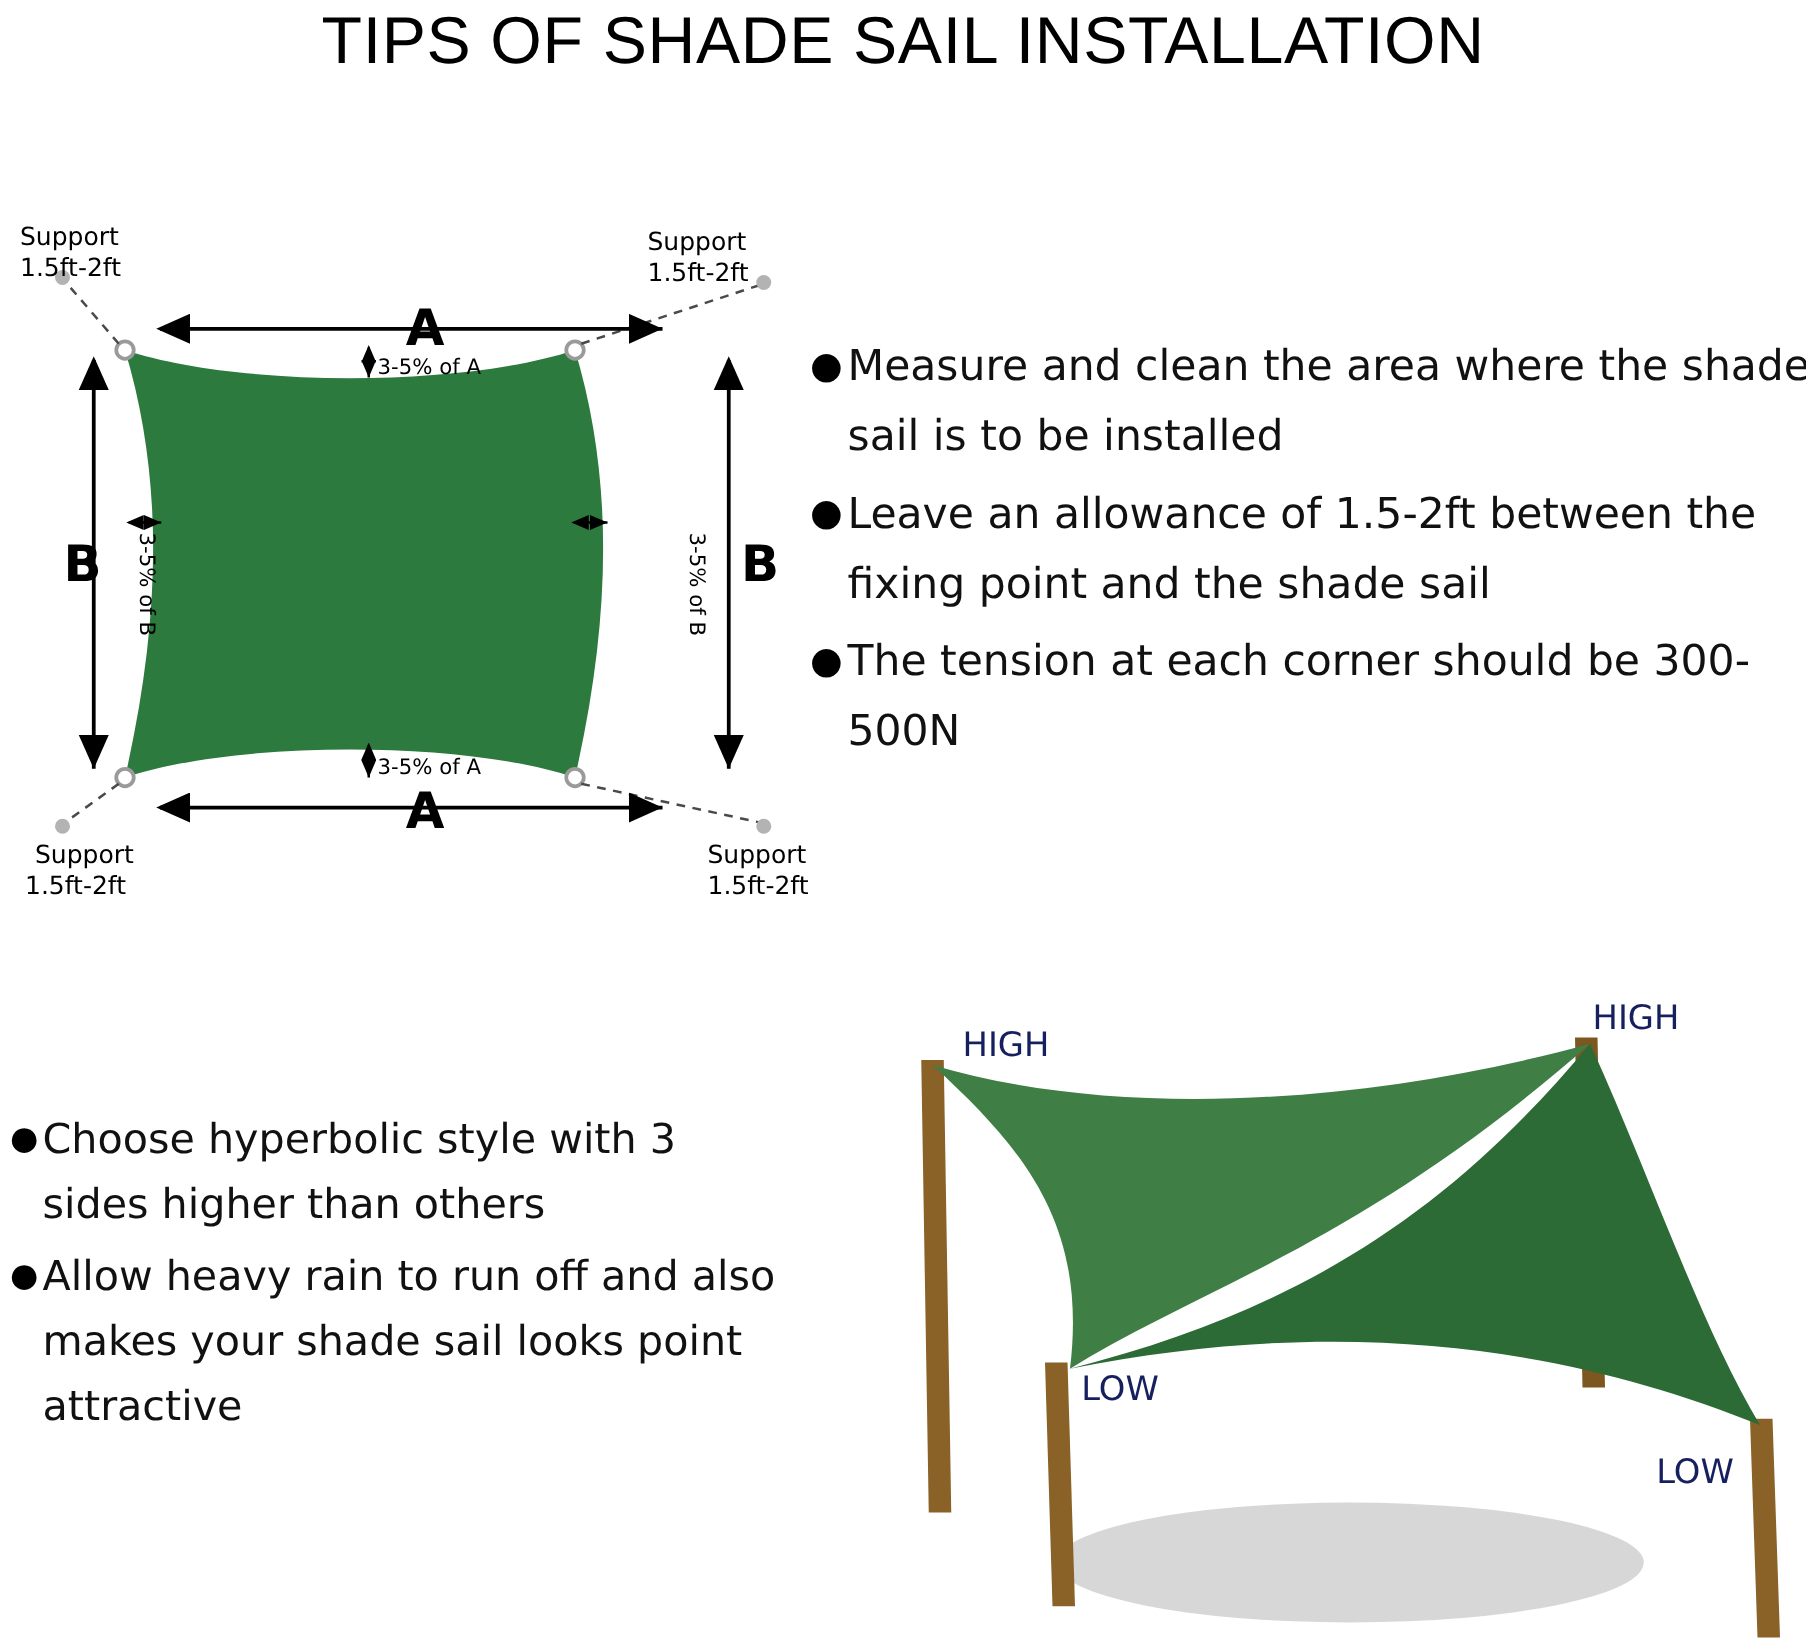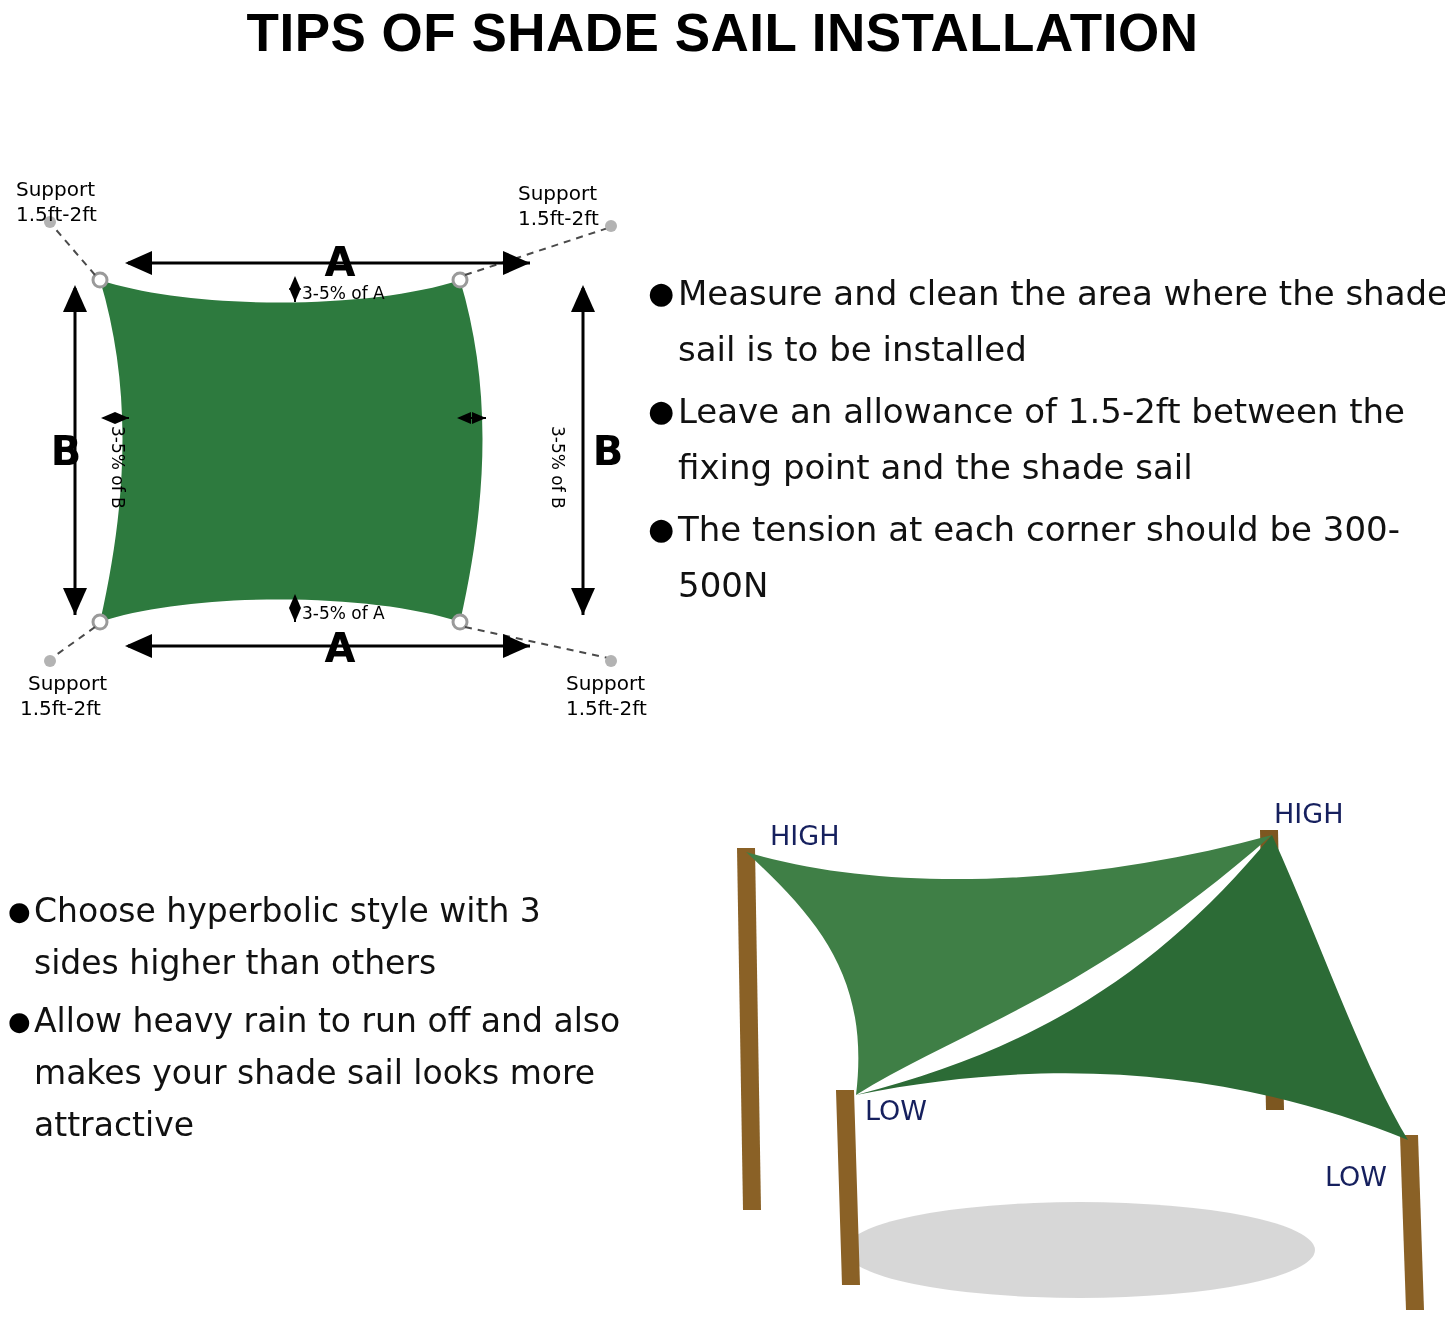--- a/index.html
+++ b/index.html
@@ -17,21 +17,21 @@
   }
 
   
   .title {
     position: absolute;
     top: 2px;
     left: 0;
     width: 1445px;
     text-align: center;
     font-family: "Liberation Sans", sans-serif;
-    font-weight: bold;
+    font-weight: normal;
     font-size: 53px;
     letter-spacing: 0.5px;
     color: #000000;
     white-space: nowrap;
   }
 
   
   #rect-diagram {
     position: absolute;
     left: 0px;
@@ -199,21 +199,21 @@
   </div>
 </div>
 
 <div class="bullets-left">
   <div class="bullet-row">
     <span class="bullet-dot">●</span>
     <span class="bullet-text">Choose hyperbolic style with 3 sides higher than others</span>
   </div>
   <div class="bullet-row">
     <span class="bullet-dot">●</span>
-    <span class="bullet-text">Allow heavy rain to run off and also makes your shade sail looks more attractive</span>
+    <span class="bullet-text">Allow heavy rain to run off and also makes your shade sail looks point attractive</span>
   </div>
 </div>
 
 <div id="hyper-diagram">
   <svg width="805" height="539" viewBox="0 0 805 539" xmlns="http://www.w3.org/2000/svg">
 
     <ellipse cx="420" cy="470" rx="235" ry="48" fill="#c9c9c9" opacity="0.75"></ellipse>
 
     <path d="M77 68 L95 68 L101 430 L83 430 Z" fill="#8a6126"></path>
 

